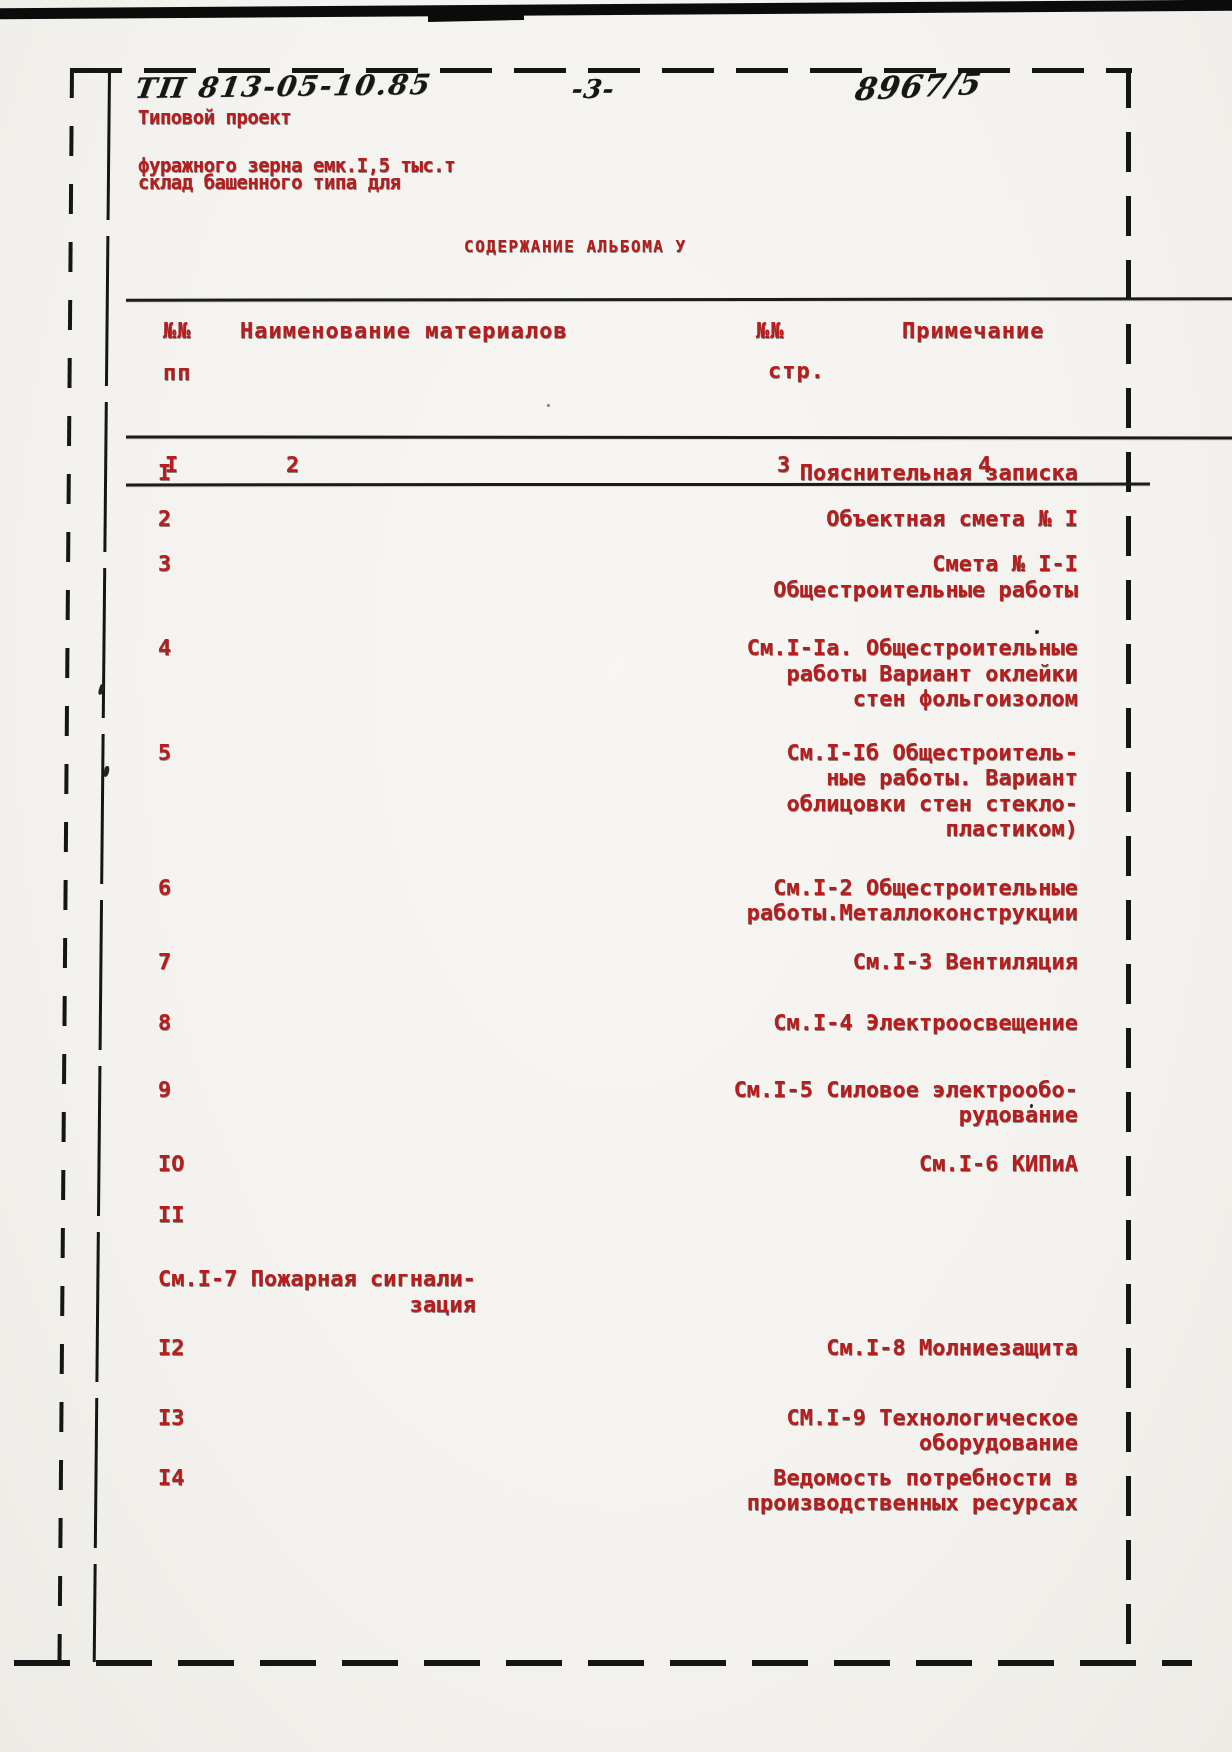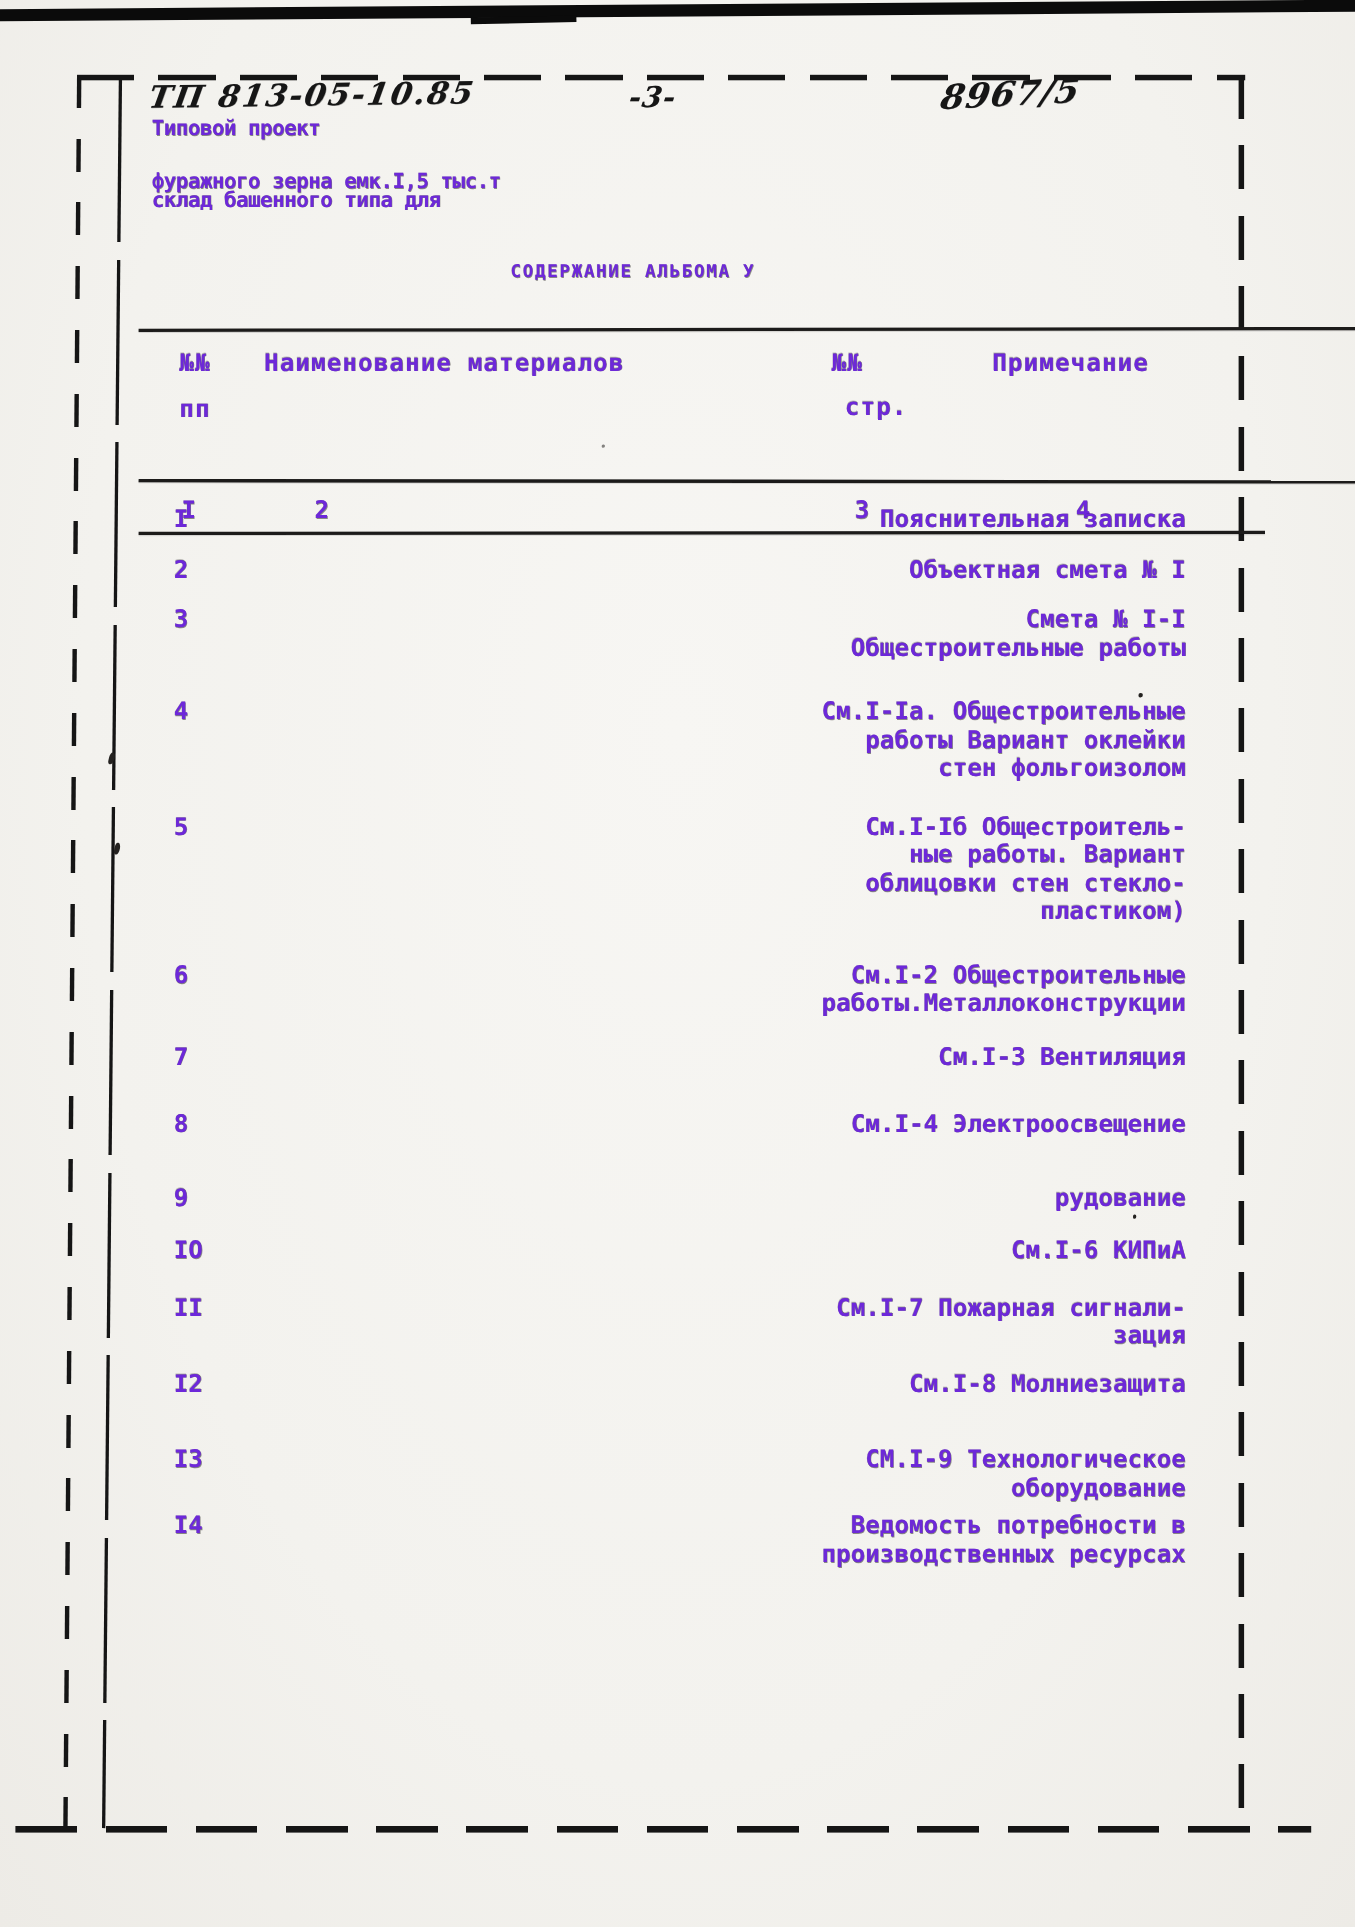--- a/index.html
+++ b/index.html
@@ -6,21 +6,21 @@
   body{
     width:1232px;height:1752px;position:relative;overflow:hidden;
     background:radial-gradient(ellipse at 50% 38%, #f7f6f3 0%, #f3f2ee 62%, #edebe6 100%);
     font-family:"DejaVu Sans Mono","Liberation Mono",monospace;
     color:#1b1b1b;
   }
   .abs{position:absolute;}
   
   .tw{
     font-family:"DejaVu Sans Mono","Liberation Mono",monospace;
-    font-weight:bold;color:#6d28d9;
+    font-weight:bold;color:#b91c1c;
     text-shadow:0.5px 0.5px 0 rgba(30,28,26,.5), -0.3px -0.2px 0 rgba(30,28,26,.28);
   }
   
   .hw{
     font-family:"DejaVu Serif","Liberation Serif",serif;
     font-style:italic;font-weight:bold;color:#161616;
     text-shadow:0.4px 0.4px 0 rgba(20,20,20,.4);
   }
   
   .top-bar{left:-8px;top:4px;width:1250px;height:11px;background:#0b0b0b;transform:rotate(-0.4deg);}
@@ -65,21 +65,21 @@
   .row-line{font-size:22px;line-height:25.5px;white-space:pre;}
   .row:nth-child(2){margin-top:20px;}
   .row:nth-child(3){margin-top:20px;}
   .row:nth-child(4){margin-top:33px;}
   .row:nth-child(5){margin-top:28px;}
   .row:nth-child(6){margin-top:33px;}
   .row:nth-child(7){margin-top:23px;}
   .row:nth-child(8){margin-top:36px;}
   .row:nth-child(9){margin-top:41px;}
   .row:nth-child(10){margin-top:23px;}
-  .row:nth-child(11){margin-top:26px;}
+  .row:nth-child(11){margin-top:26px;flex-direction:column;}
   .row:nth-child(12){margin-top:18px;}
   .row:nth-child(13){margin-top:44px;gap:20px;}
   .row:nth-child(14){margin-top:9px;}
   
   .speck{background:#242220;border-radius:50% 50% 60% 40%;}
   .speck-1{left:99px;top:684px;width:5px;height:11px;transform:rotate(14deg);}
   .speck-2{left:104px;top:766px;width:5px;height:11px;transform:rotate(10deg);}
   .speck-3{left:1035px;top:630px;width:4px;height:4px;}
   .speck-4{left:1030px;top:1104px;width:3px;height:4px;}
   .speck-5{left:547px;top:404px;width:3px;height:3px;opacity:.55;}
@@ -174,20 +174,21 @@
     </div>
     <div class="row">
       <span class="row-num tw">8</span>
       <div class="row-lines">
         <div class="row-line tw">См.I-4 Электроосвещение</div>
       </div>
     </div>
     <div class="row">
       <span class="row-num tw">9</span>
       <div class="row-lines">
+        <div class="row-line tw">См.I-5 Силовое электрообо-</div>
         <div class="row-line tw">рудование</div>
       </div>
     </div>
     <div class="row">
       <span class="row-num tw">IO</span>
       <div class="row-lines">
         <div class="row-line tw">См.I-6 КИПиА</div>
       </div>
     </div>
     <div class="row">

